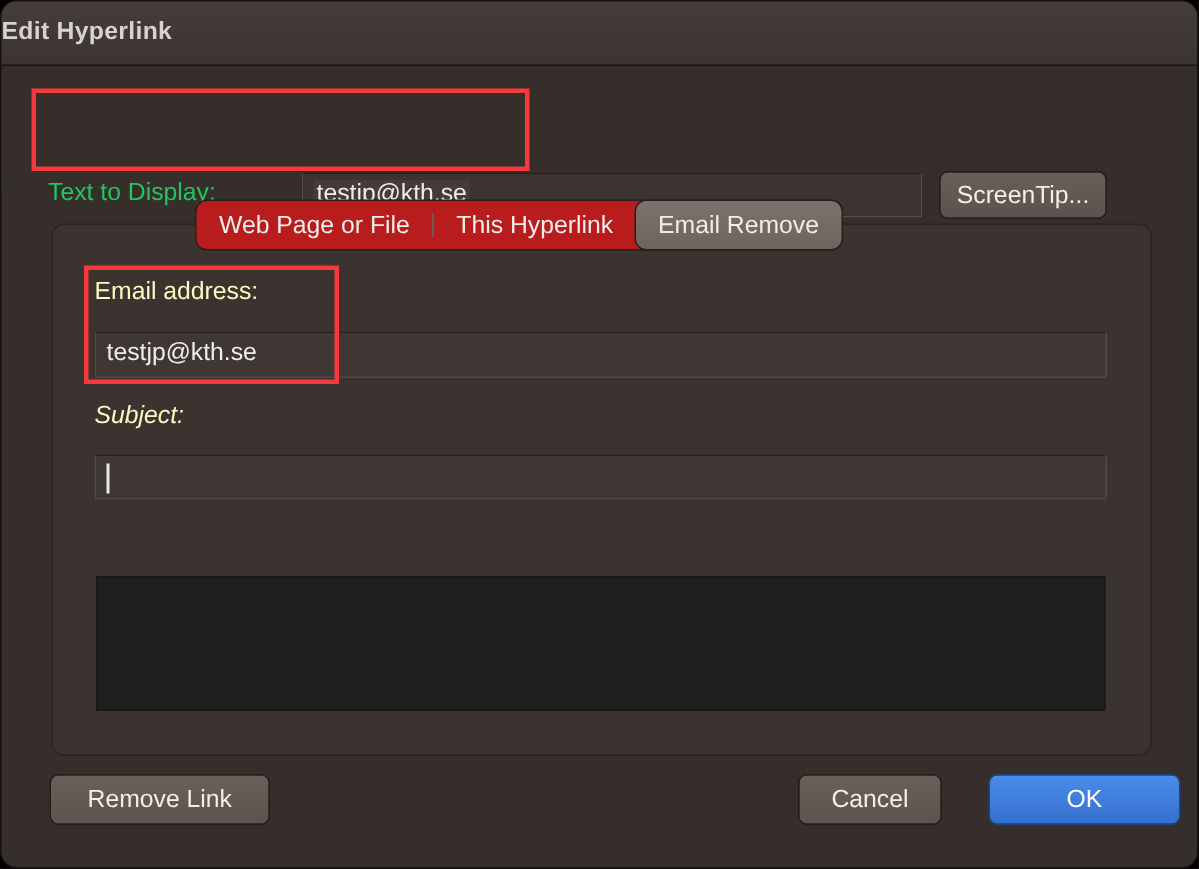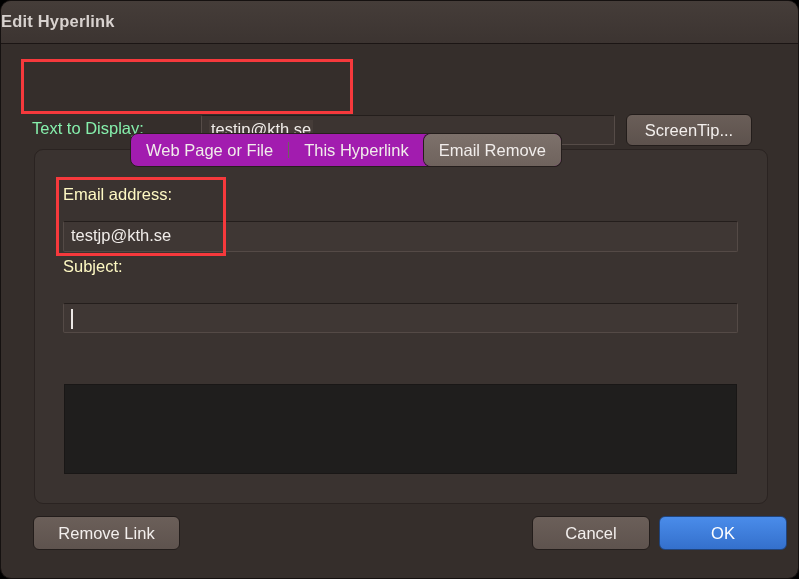--- a/index.html
+++ b/index.html
@@ -55,21 +55,21 @@
     top: 44px;
     width: 799px;
     height: 82px;
     background: #352e2b;
   }
   #text-to-display-label {
     position: absolute;
     left: 31px;
     top: 74px;
     font-size: 16.5px;
-    color: #86efac;
+    color: #22c55e;
     white-space: nowrap;
   }
   #text-to-display-input {
     position: absolute;
     left: 200px;
     top: 70px;
     width: 414px;
     height: 30px;
     background: #3c3431;
     border: 1px solid #564c48;
@@ -84,21 +84,21 @@
     font-size: 16.5px;
     color: #f0ece9;
     background: #453c38;
     padding: 0 2px;
     white-space: nowrap;
   }
   #screentip-button {
     position: absolute;
     left: 625px;
     top: 69px;
-    width: 126px;
+    width: 112px;
     height: 32px;
     background: linear-gradient(#6a5e58, #5d524d);
     border: 1px solid #231d1b;
     border-radius: 6px;
     box-sizing: border-box;
     color: #f3efed;
     font-size: 16.5px;
     text-align: center;
     line-height: 30px;
   }
@@ -123,21 +123,21 @@
     width: 170px;
     height: 79px;
   }
 
   
   #tab-bar {
     position: absolute;
     left: 129px;
     top: 132px;
     height: 34px;
-    background: #a21caf;
+    background: #b91c1c;
     border-radius: 8px;
     display: flex;
     align-items: stretch;
     z-index: 20;
     border: 1px solid #271f1d;
     box-sizing: border-box;
   }
   .tab {
     display: flex;
     align-items: center;
@@ -190,21 +190,21 @@
     top: 4px;
     font-size: 16.5px;
     color: #f0ece9;
     white-space: nowrap;
   }
 
   #email-address-label { left: 62px; top: 184px; }
   #email-address-input { left: 62px; top: 220px; width: 675px; height: 31px; }
   #email-address-value { }
 
-  #subject-label { left: 62px; top: 256px; }
+  #subject-label { left: 62px; top: 267px; font-style: italic; }
   #subject-input { left: 62px; top: 302px; width: 675px; height: 30px; }
   #subject-caret {
     position: absolute;
     left: 7px;
     top: 5px;
     width: 2px;
     height: 20px;
     background: #ece8e6;
   }
 
@@ -235,21 +235,21 @@
     width: 147px;
     height: 34px;
     line-height: 32px;
     background: linear-gradient(#6b5f59, #5e534e);
     border: 1px solid #231d1b;
     color: #f3efed;
   }
   #cancel-button {
     left: 531px;
     top: 515px;
-    width: 118px;
+    width: 96px;
     height: 34px;
     line-height: 32px;
     background: linear-gradient(#6b5f59, #5e534e);
     border: 1px solid #231d1b;
     color: #f3efed;
   }
   #ok-button {
     left: 658px;
     top: 515px;
     width: 128px;

